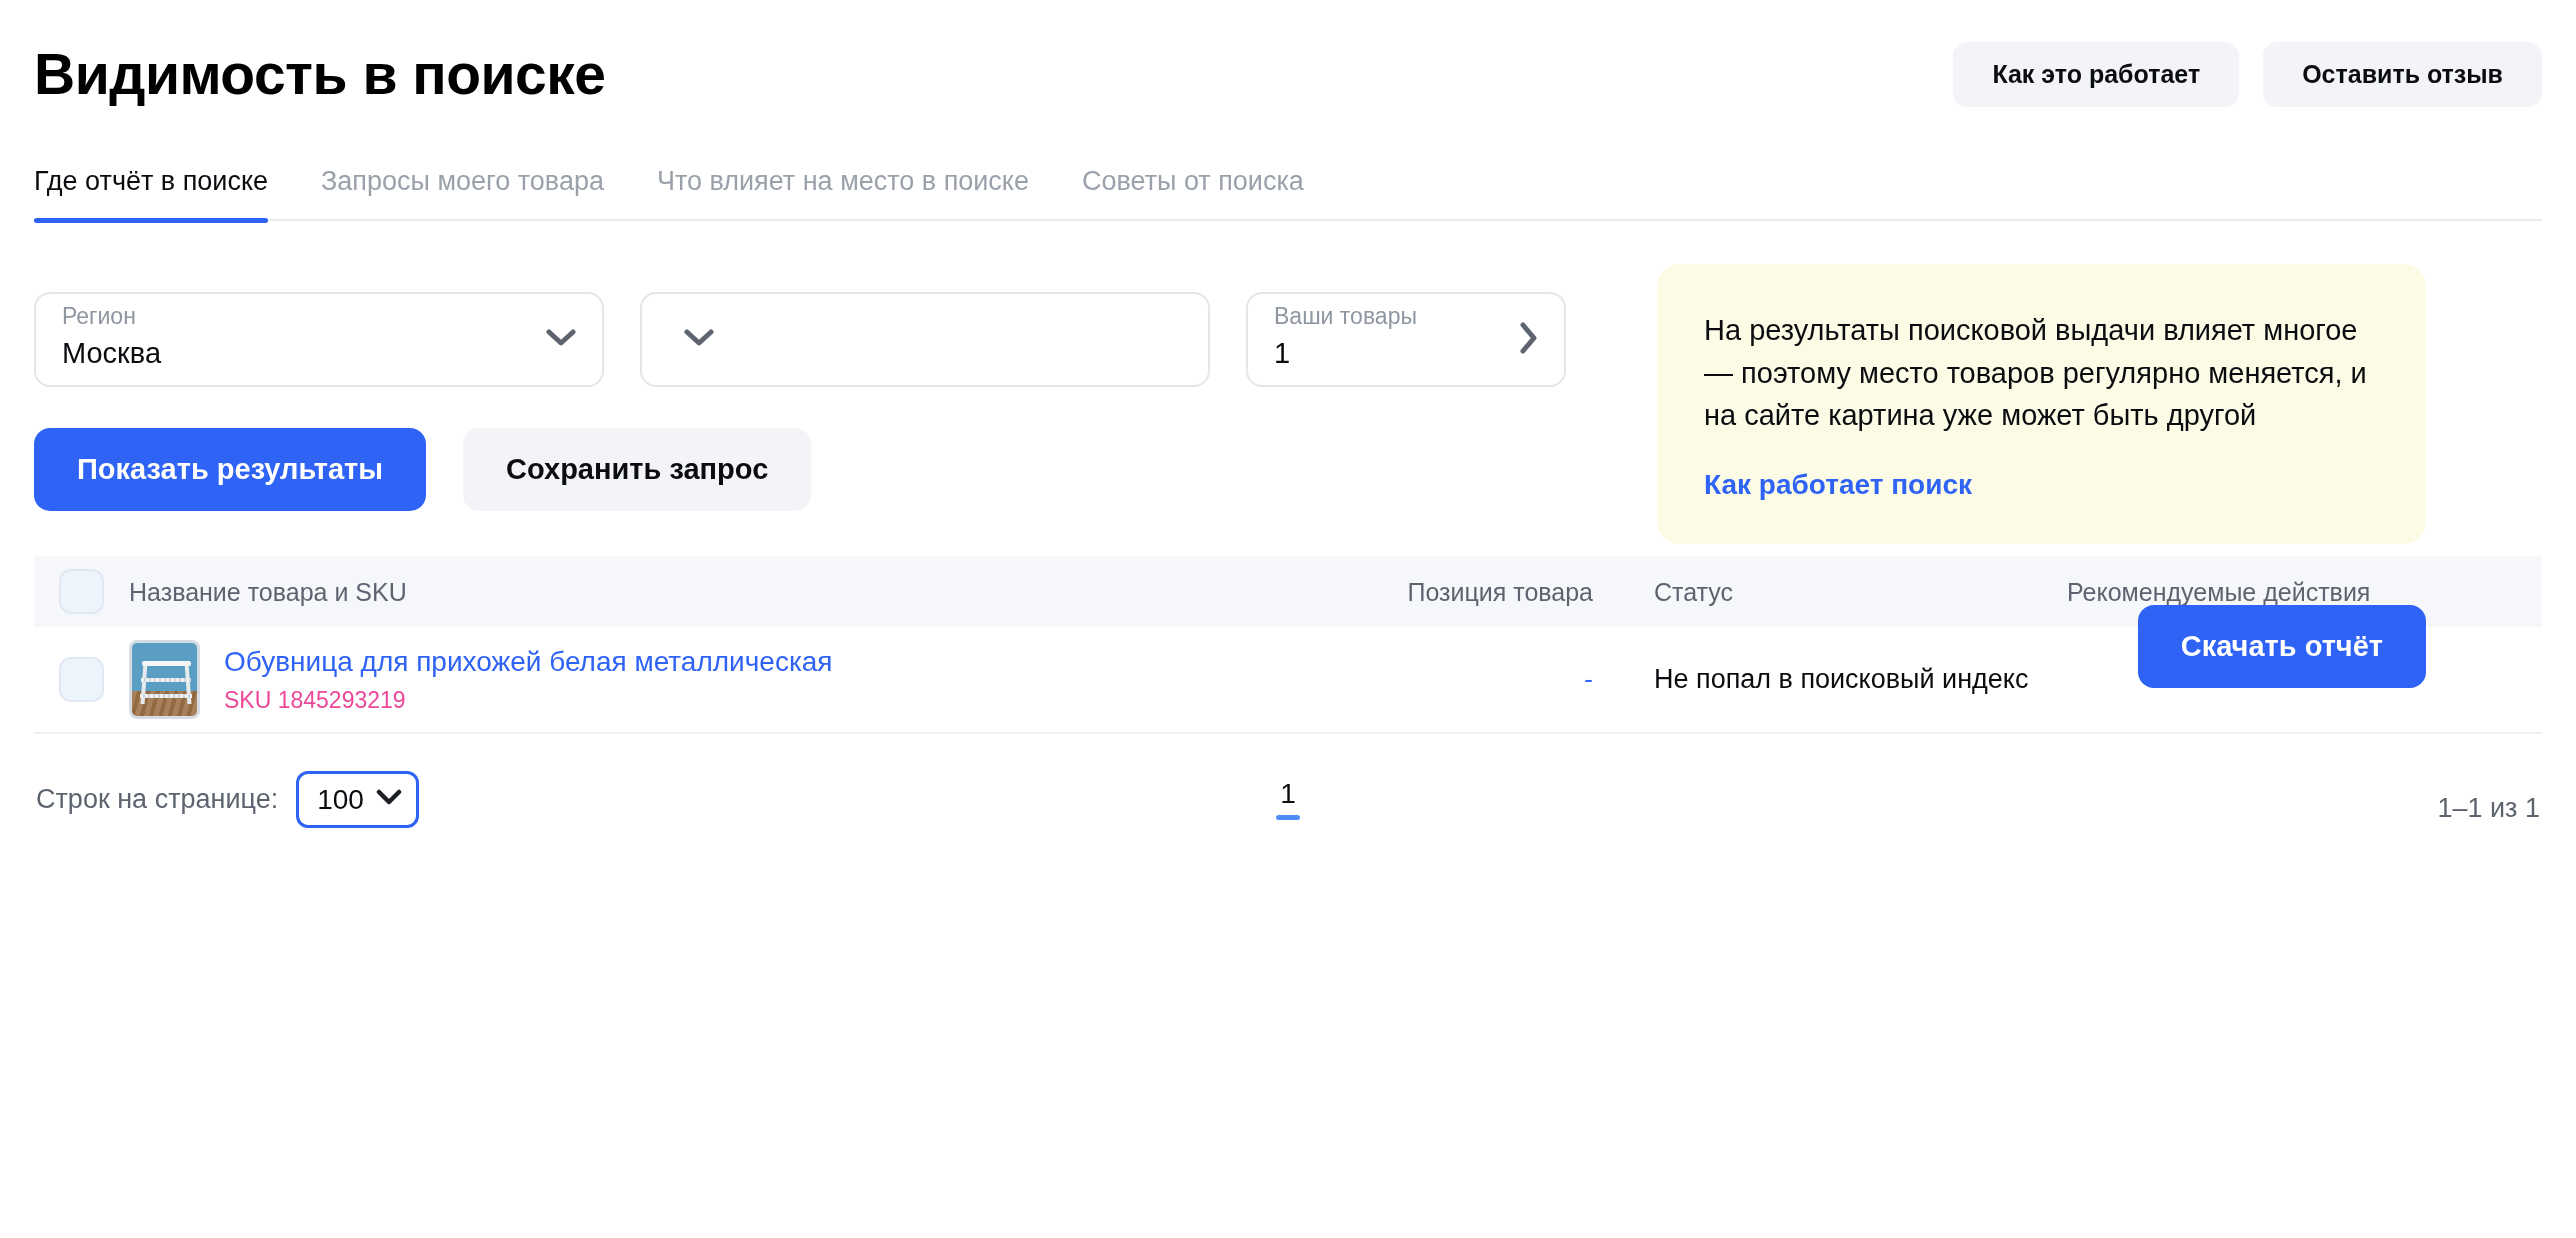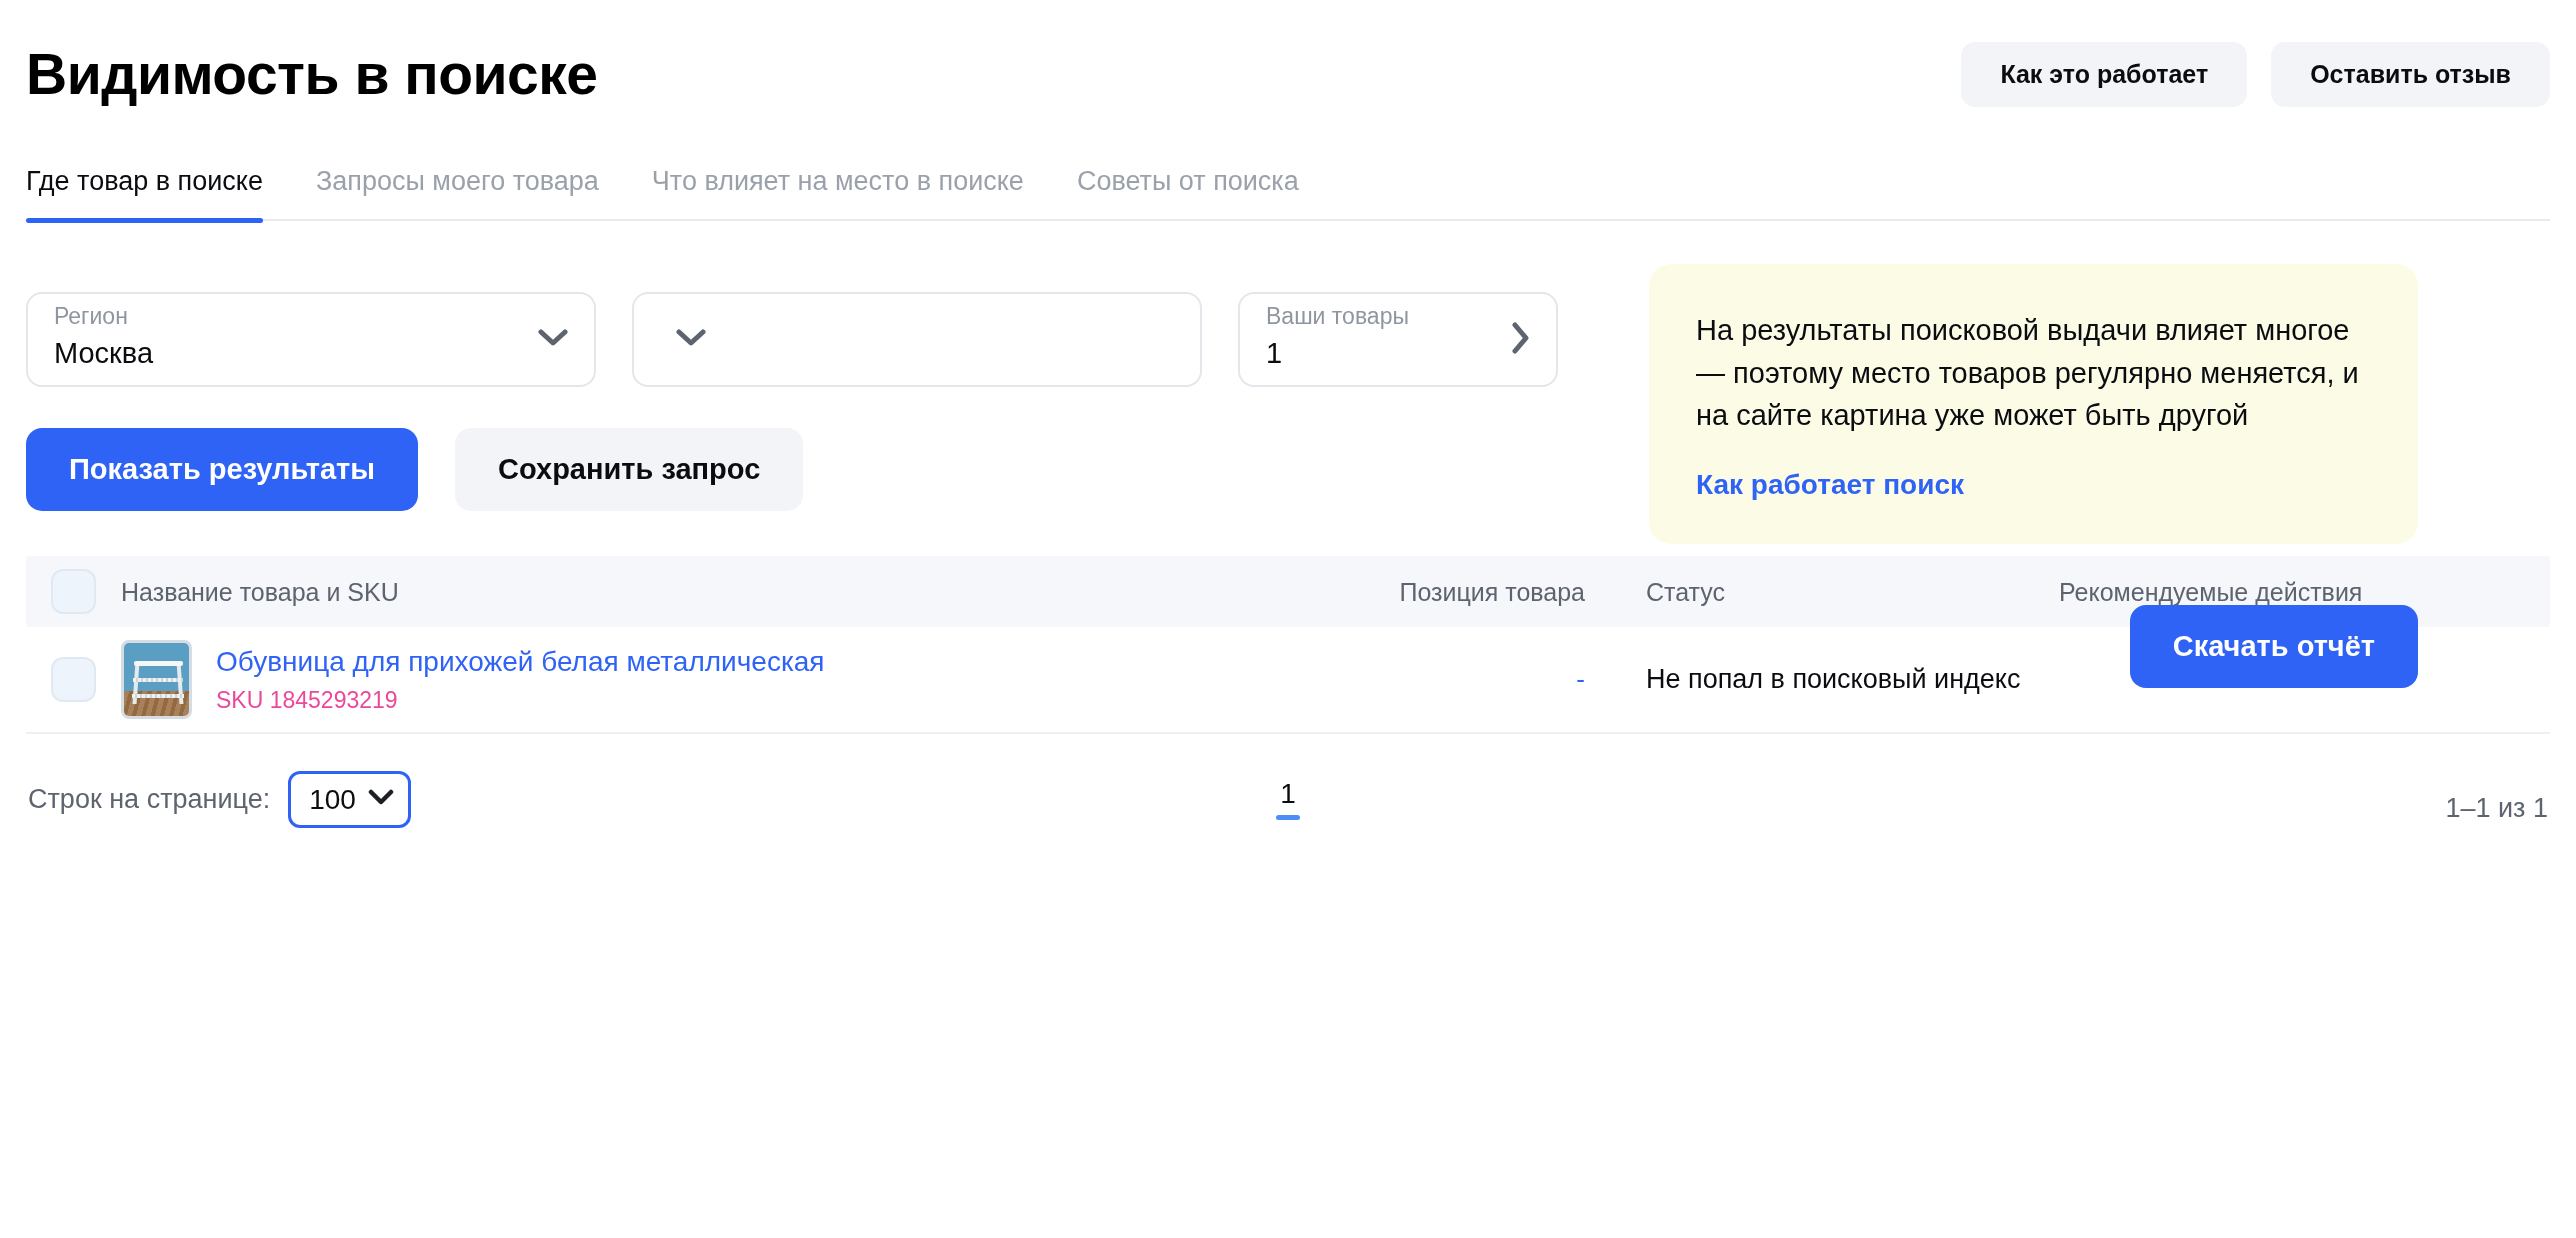--- a/index.html
+++ b/index.html
@@ -7,21 +7,21 @@
     margin: 0; padding: 0;
     background: #ffffff;
   }
   body {
     width: 2576px; height: 1239px;
     font-family: "Liberation Sans", "DejaVu Sans", sans-serif;
     color: #0b0c10;
     overflow: hidden;
     position: relative;
   }
-  .page { position: relative; width: 2576px; height: 1211px; padding: 0 24px; }
+  .page { position: relative; width: 2576px; height: 1211px; padding: 0 32px; }
 
   
   .header {
     display: flex; align-items: center; justify-content: space-between;
     height: 148px; padding: 0 2px;
   }
   .page-title {
     font-size: 57px; font-weight: 700; letter-spacing: -0.5px;
     color: #000000; line-height: 1.1; margin: 0;
   }
@@ -184,21 +184,21 @@
   <div class="header">
     <h1 class="page-title">Видимость в поиске</h1>
     <div class="header-actions">
       <button class="btn-soft">Как это работает</button>
       <button class="btn-soft">Оставить отзыв</button>
     </div>
   </div>
 
   <div class="tabs-wrap">
     <div class="tabs">
-      <div class="tab active">Где товар в поиске</div>
+      <div class="tab active">Где отчёт в поиске</div>
       <div class="tab">Запросы моего товара</div>
       <div class="tab">Что влияет на место в поиске</div>
       <div class="tab">Советы от поиска</div>
     </div>
     <div class="tabs-divider"></div>
   </div>
 
   <div class="content-row">
 
     <div class="controls-col">

